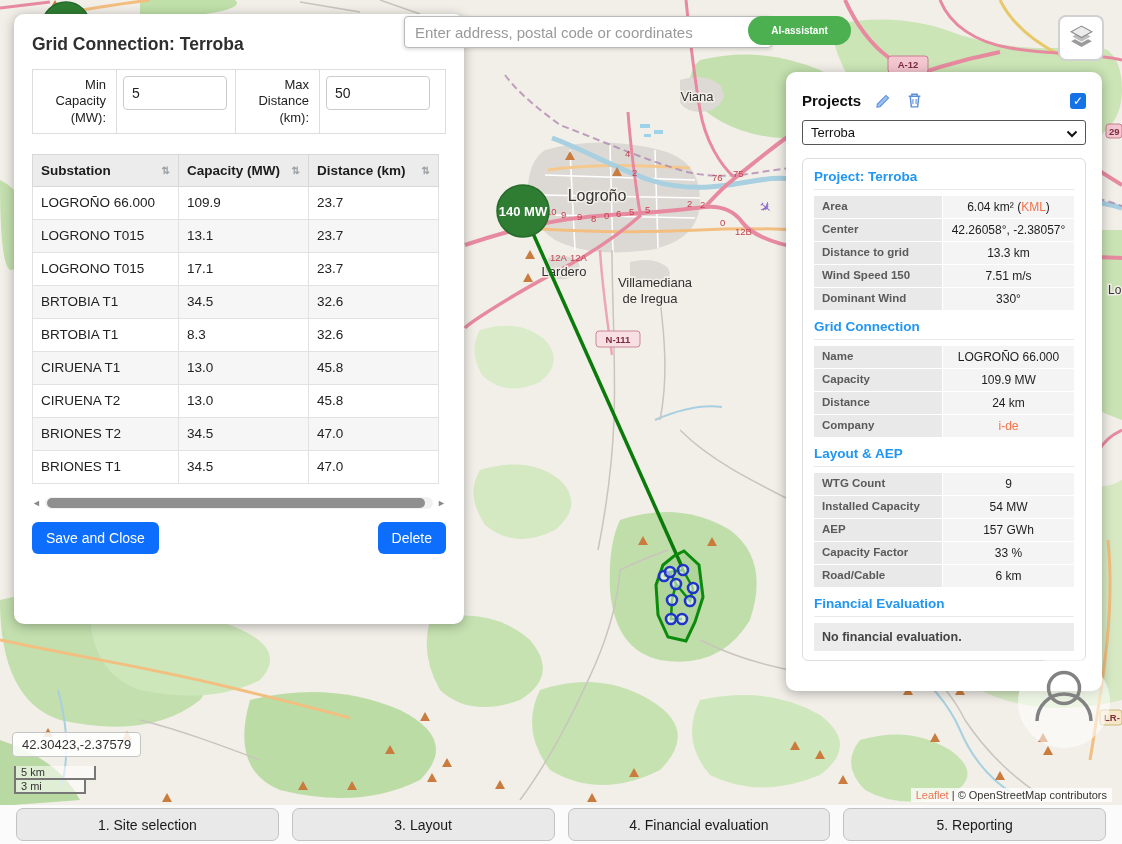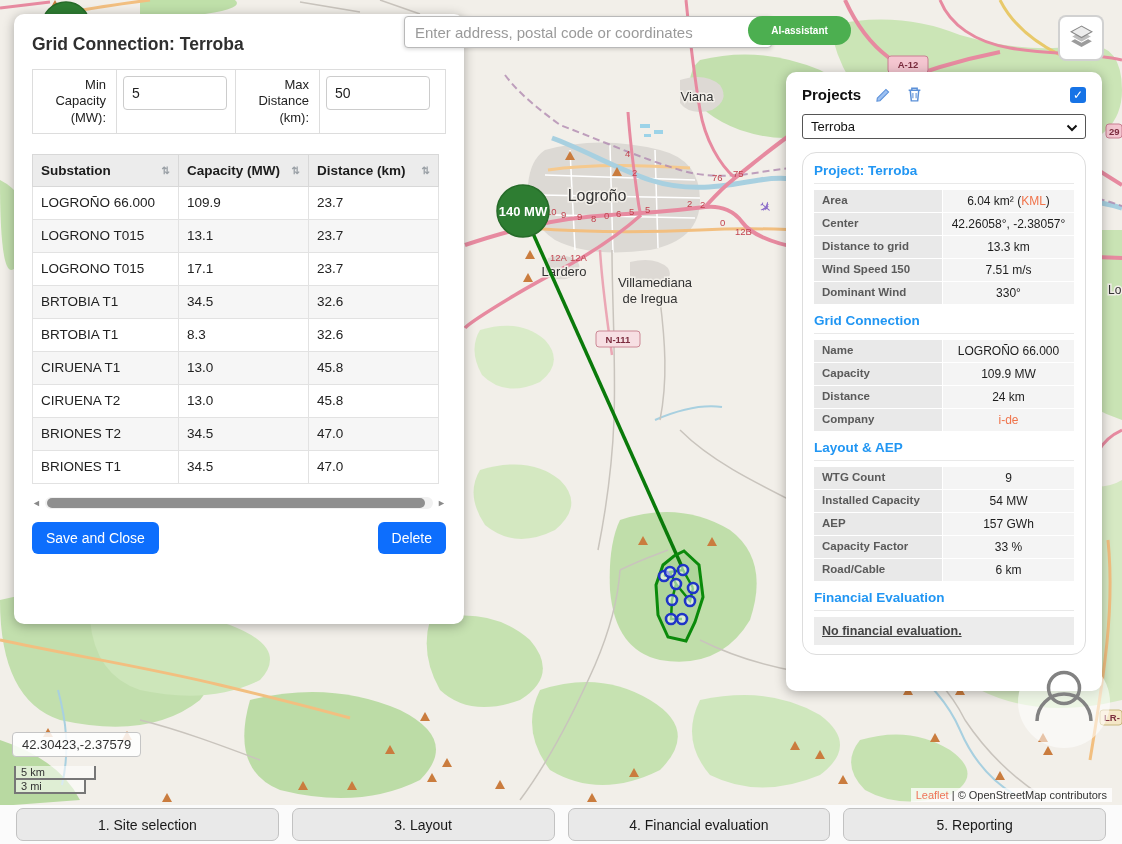--- a/index.html
+++ b/index.html
@@ -52,37 +52,37 @@
   .hscroll .arrow { color:#8a8a8a; font-size:9px; line-height:14px; cursor:pointer; }
   .hscroll .track { flex:1; height:12px; background:#f1f1f1; border-radius:6px; margin:0 4px; position:relative; }
   .hscroll .thumb { position:absolute; left:2px; top:1px; width:calc(100% - 10px); height:10px;
     background:#8f8f8f; border-radius:5px; cursor:grab; }
   .btn-row { display:flex; justify-content:space-between; margin-top:12px; }
   .btn-blue { background:#0d6efd; color:#fff; border:none; border-radius:6px; font-size:14px;
     padding:8px 14px; cursor:pointer; font-family:"Liberation Sans",sans-serif; }
 
   
   #projects-panel { position:absolute; left:786px; top:72px; width:316px; height:619px; z-index:1100;
-    background:#fff; border-radius:10px; box-shadow:0 2px 12px rgba(0,0,0,0.3); padding:14px 16px; }
+    background:#fff; border-radius:10px; box-shadow:0 2px 12px rgba(0,0,0,0.3); padding:20px 16px; }
   .pp-header { display:flex; align-items:center; gap:14px; }
   .pp-title { font-size:15px; font-weight:bold; color:#111; }
   .pp-icon { width:17px; height:17px; cursor:pointer; }
   .pp-checkbox { margin-left:auto; width:16px; height:16px; background:#1673e6; border-radius:3px;
     color:#fff; font-size:12px; line-height:16px; text-align:center; cursor:pointer; }
   .pp-select { margin-top:11px; height:25px; border:1px solid #555; border-radius:3px; background:#fff;
     display:flex; align-items:center; padding:0 8px; font-size:13px; color:#111; cursor:pointer; position:relative; }
   .pp-select svg { position:absolute; right:7px; top:9px; }
-  .pp-card { margin-top:13px; border:1px solid #ddd; border-radius:14px; padding:9px 11px; }
+  .pp-card { margin-top:13px; border:1px solid #ddd; border-radius:6px; padding:9px 11px; }
   .sec-h { color:#2196f3; font-weight:bold; font-size:13.5px; margin:9px 0 5px; }
   .sec-h:first-child { margin-top:1px; }
   .sec-hr { height:1px; background:#e9e9e9; margin-bottom:6px; }
   .kv { display:grid; grid-template-columns:128px 1fr; gap:1px; margin-bottom:5px; }
   .kv-l { background:#e9e9e9; font-weight:bold; font-size:11.5px; color:#5a5a5a; padding:4px 0 4px 8px; }
   .kv-v { background:#f4f4f4; font-size:12px; color:#1d1d1d; text-align:center; padding:4px 4px; white-space:nowrap; }
-  .sec-note { background:#ececec; font-weight:bold; font-size:12.5px; color:#444; padding:7px 8px;text-decoration:underline; }
+  .sec-note { background:#ececec; font-weight:bold; font-size:12.5px; color:#444; padding:7px 8px; }
   .lnk { color:#f0734a; text-decoration:none; cursor:pointer; }
 
   
   #coord-box { position:absolute; left:12px; top:732px; z-index:900; background:rgba(255,255,255,0.85);
     border:1px solid #c5c5c5; border-radius:4px; padding:4px 9px; font-size:13px; color:#333; }
   #scale { position:absolute; left:14px; top:766px; z-index:900; font-size:11px; color:#333; }
   .scale-line { background:rgba(255,255,255,0.55); border:2px solid #777; border-top:none;
     padding:0 5px; height:14px; line-height:12px; }
   #scale-km { width:82px; }
   #scale-mi { width:72px; }

